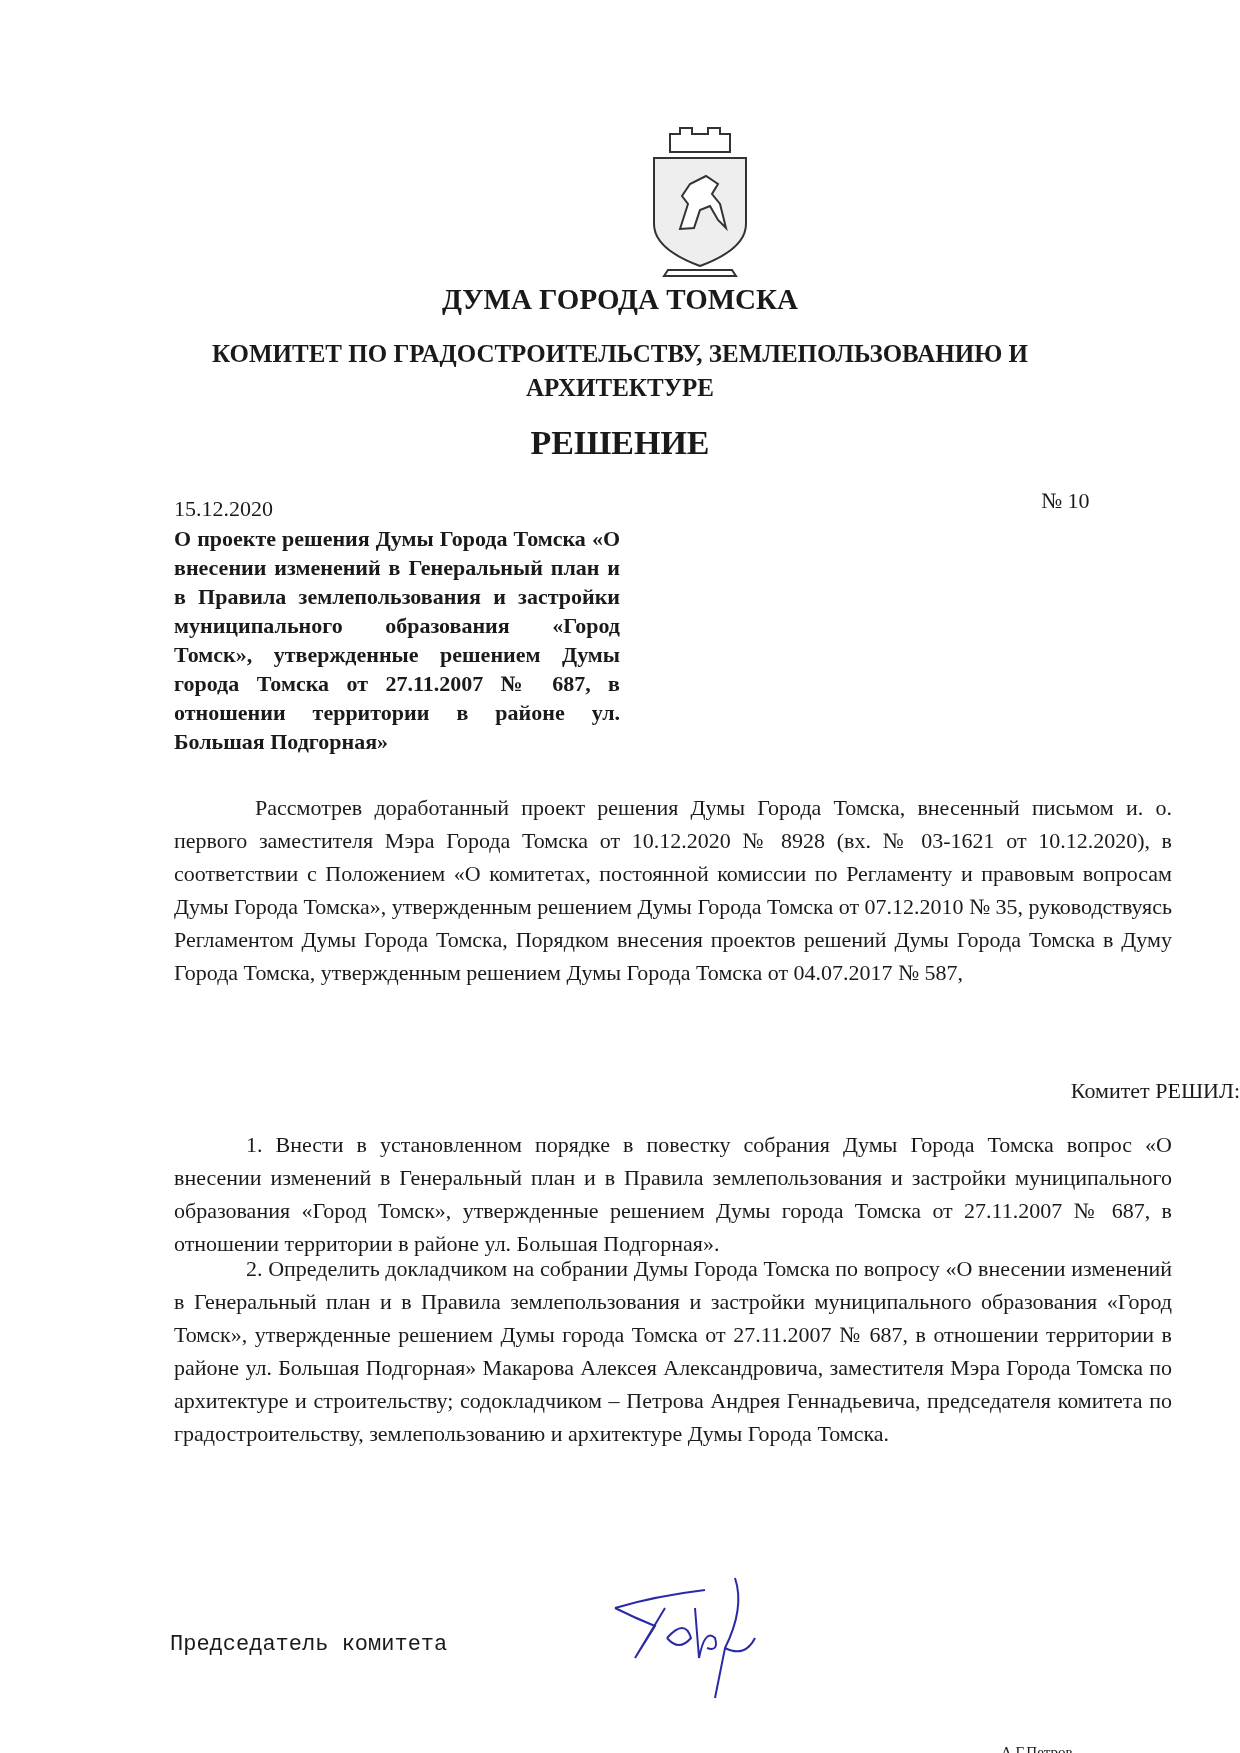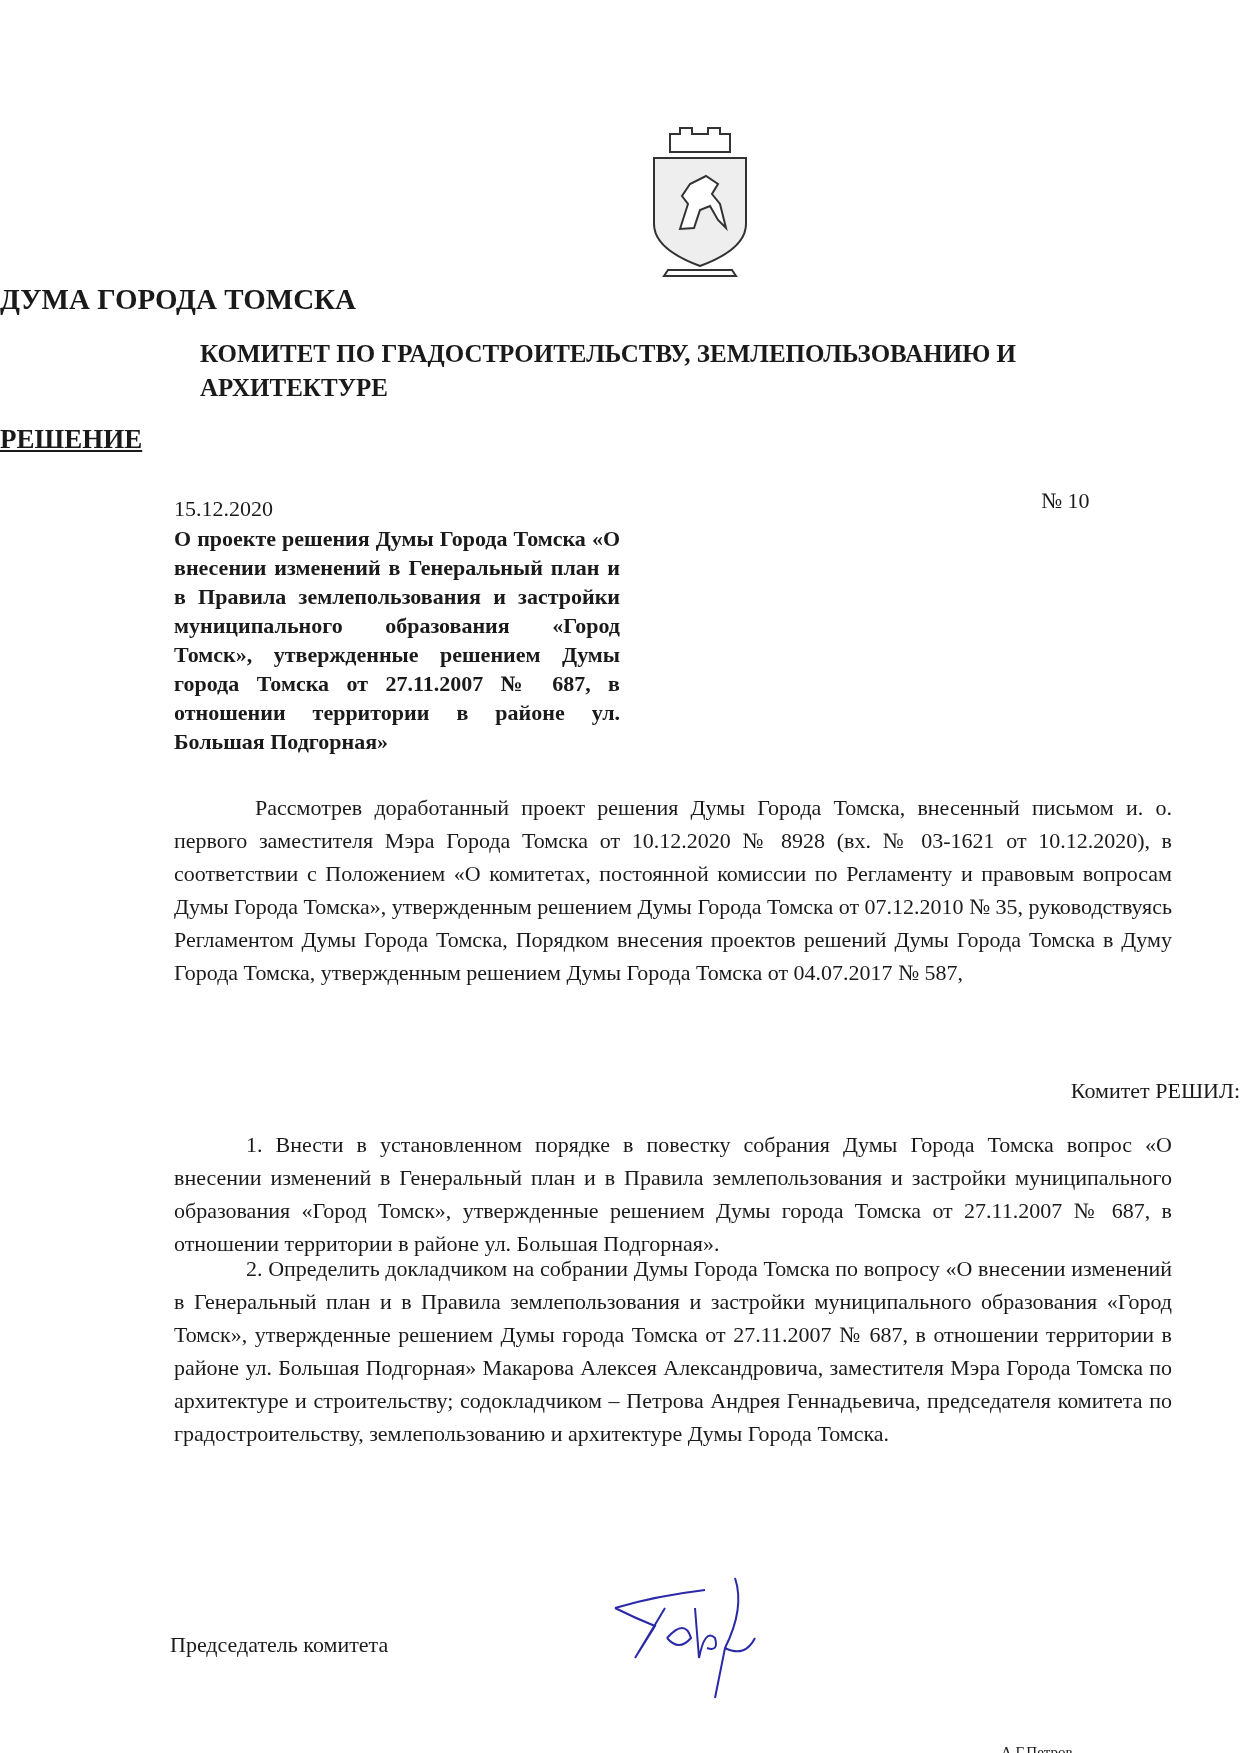--- a/index.html
+++ b/index.html
@@ -1,33 +1,33 @@
 <!DOCTYPE html>
 <html><head>
 <meta charset="utf-8">
 <style>
   html, body { margin:0; padding:0; background:#ffffff; }
   body { width:1240px; height:1753px; position:relative; overflow:hidden;
          font-family:"Liberation Serif", "DejaVu Serif", serif; color:#1a1a1a; }
   .emblem { position:absolute; left:640px; top:124px; width:120px; height:160px; }
-  .hdr { position:absolute; left:0; width:1240px; font-weight:bold; }
+  .hdr { position:absolute; left:0; width:1240px; text-align:center; font-weight:bold; }
   .h1 { top:283px; font-size:29px; }
   .h2 { top:337px; font-size:25px; line-height:34px; }
-  .h3 { top:424px; font-size:27px;text-decoration:underline; }
+  .h3 { top:424px; font-size:34px; }
   .date { position:absolute; left:174px; top:488px; font-size:22px;margin-top:8px; }
   .num { position:absolute; left:1041px; top:488px; font-size:22px; }
   .subject { position:absolute; left:174px; top:524px; width:446px; font-size:22px;
              font-weight:bold; line-height:29px; text-align:justify; text-align-last:left; }
   .para { position:absolute; left:174px; width:998px; font-size:22px; line-height:33px;
           text-align:justify; }
   .p1 { top:791px; text-indent:81px; }
   .decided { position:absolute; left:0; width:1240px; text-align:right; top:1078px; font-size:22px; }
   .p2 { top:1128px; text-indent:72px; }
   .p3 { top:1252px; text-indent:72px; }
-  .sig-left { position:absolute; left:170px; top:1632px; font-size:22px; }
+  .sig-left { position:absolute; left:170px; top:1632px; font-size:22px;font-family:Liberation Mono, monospace; }
   .sig-right { position:absolute; left:1001px; top:1708px; font-size:15px;margin-top:36px; }
   .signature { position:absolute; left:595px; top:1568px; width:180px; height:140px; }
 </style>
 </head>
 <body>
 
 <svg class="emblem" viewBox="0 0 120 160">
   <g fill="none" stroke="#333" stroke-width="2">
     <path d="M30 28 L30 10 L40 10 L40 4 L52 4 L52 10 L68 10 L68 4 L80 4 L80 10 L90 10 L90 28 Z"></path>
     <path d="M14 34 L106 34 L106 100 Q106 125 60 142 Q14 125 14 100 Z" fill="#eee"></path>

